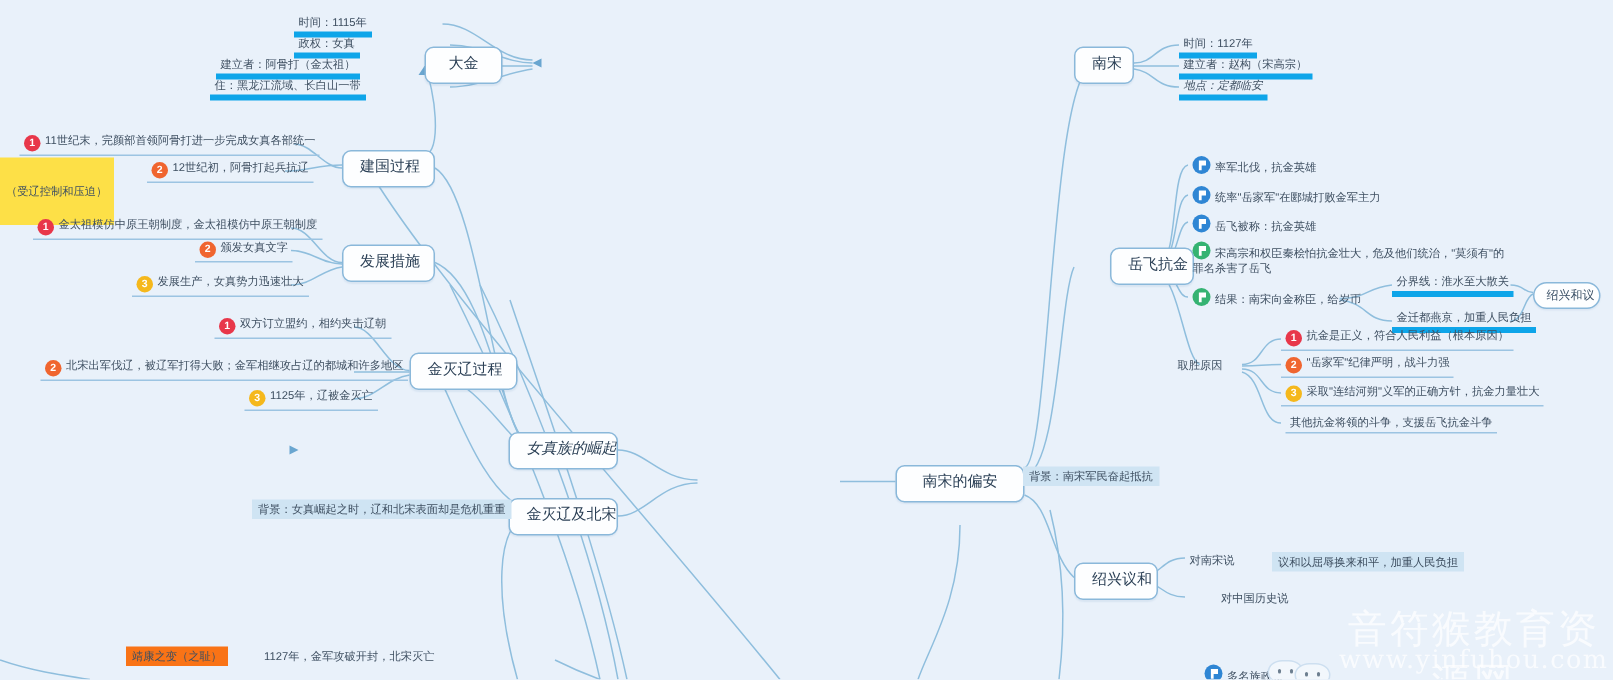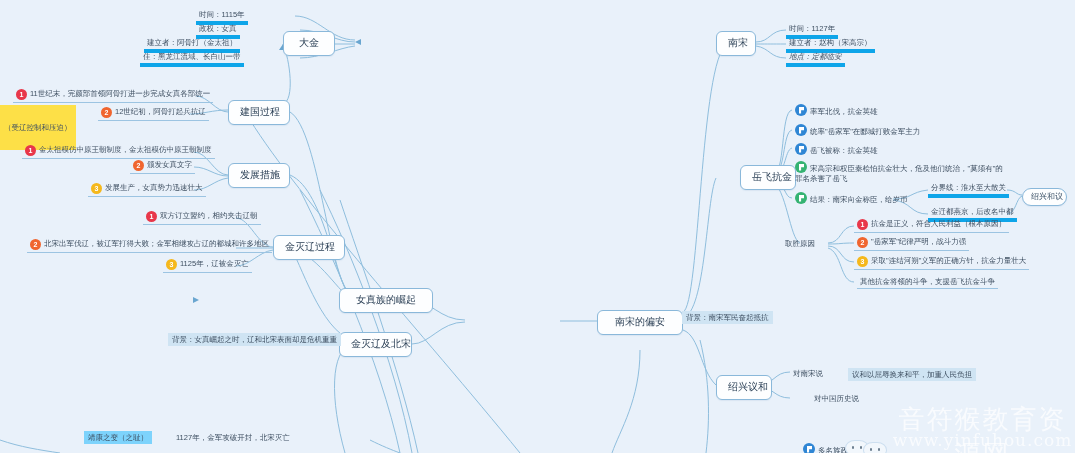--- a/index.html
+++ b/index.html
@@ -55,21 +55,21 @@
   .leaf {
     font-size: 7.5px;
     color: #3e4f61;
     padding: 1px 3px 2px 3px;
     border-bottom: 4px solid #0ea5e9;
     text-align: left;
   }
   .leaf.nb { border-bottom: none; }
   .leaf.hl-green { background: #fde047; border-bottom: none; padding: 18px 4px; }
   .leaf.hl-blue  { background: #cfe4f3; border-bottom: none; padding: 2px 4px; }
-  .leaf.hl-pink  { background: #7dd3fc; border-bottom: none; padding: 2px 4px; }
+  .leaf.hl-pink  { background: #f97316; border-bottom: none; padding: 2px 4px; }
   .leaf.wrap { white-space: normal; line-height: 1.35; }
   
   .badge {
     display: inline-block;
     width: 11px; height: 11px;
     border-radius: 50%;
     color: #fff;
     font-size: 7px;
     line-height: 11px;
     text-align: center;
@@ -206,21 +206,21 @@
       <polygon points="283,44 279,50 287,50"></polygon>
       <polygon points="290,112 284,109 284,115"></polygon>
       <polygon points="290,175 284,172 284,178"></polygon>
       <polygon points="290,247 284,244 284,250"></polygon>
       <polygon points="355,42 361,39 361,45"></polygon>
       <polygon points="199,300 193,297 193,303"></polygon>
     </g>
   </svg>
 
 
-  <div class="node box" style="left:339px; top:288px; width:94px;">女真族的崛起</div>
+  <div class="node box" style="left:339px; top:288px; width:73px;font-style:italic;">女真族的崛起</div>
   <div class="node box" style="left:339px; top:332px; width:73px;">金灭辽及北宋</div>
   <div class="node box" style="left:597px; top:310px; width:86px;">南宋的偏安</div>
 
   <div class="node box" style="left:283px; top:31px; width:52px;">大金</div>
 
   <div class="node leaf" style="left:196px; top:9px;">时间：1115年</div>
   <div class="node leaf" style="left:196px; top:23px;">政权：女真</div>
   <div class="node leaf" style="left:144px; top:37px;">建立者：阿骨打（金太祖）</div>
   <div class="node leaf" style="left:140px; top:51px;">住：黑龙江流域、长白山一带</div>
 
@@ -281,21 +281,21 @@
     <span class="flag f-blue"></span><span>岳飞被称：抗金英雄</span>
   </div>
   <div class="node leaf flagline wrap" style="left:792px; top:160px; width:215px;">
     <span class="flag f-green"></span><span>宋高宗和权臣秦桧怕抗金壮大，危及他们统治，"莫须有"的罪名杀害了岳飞</span>
   </div>
   <div class="node leaf flagline" style="left:792px; top:191px;">
     <span class="flag f-green"></span><span>结果：南宋向金称臣，给岁币</span>
   </div>
 
   <div class="node leaf" style="left:928px; top:182px;">分界线：淮水至大散关</div>
-  <div class="node leaf" style="left:928px; top:206px;">金迁都燕京，后改名中都</div>
+  <div class="node leaf" style="left:928px; top:206px;">金迁都燕京，加重人民负担</div>
 
   <div class="node box pill" style="left:1022px; top:188px; width:45px;">绍兴和议</div>
 
   <div class="node leaf nb" style="left:782px; top:238px;">取胜原因</div>
 
   <div class="node leaf wbadge" style="left:854px; top:218px;">
     <span class="badge b-red">1</span><span>抗金是正义，符合人民利益（根本原因）</span>
   </div>
   <div class="node leaf wbadge" style="left:854px; top:236px;">
     <span class="badge b-orange">2</span><span>"岳家军"纪律严明，战斗力强</span>

